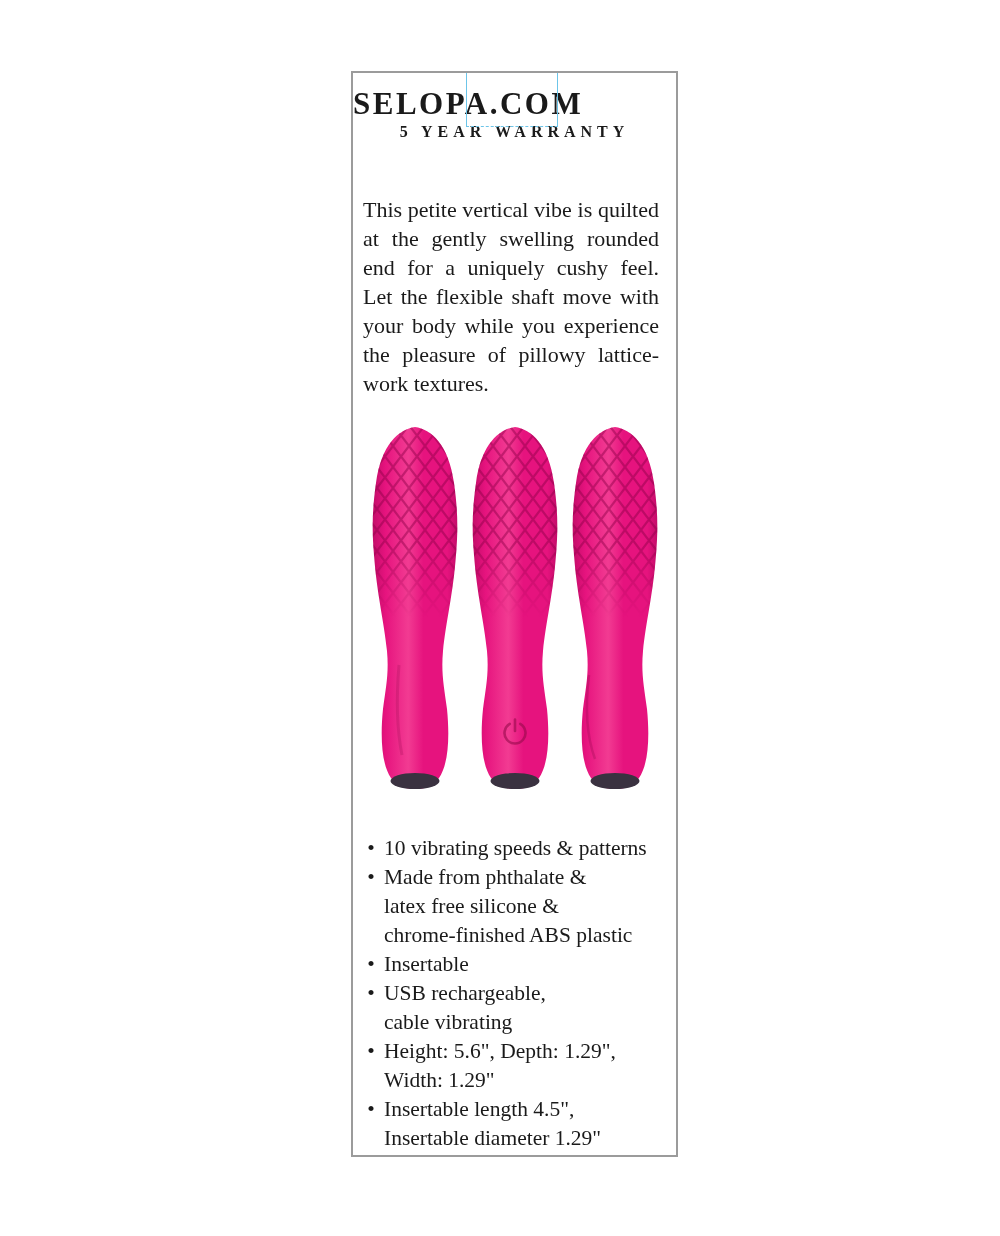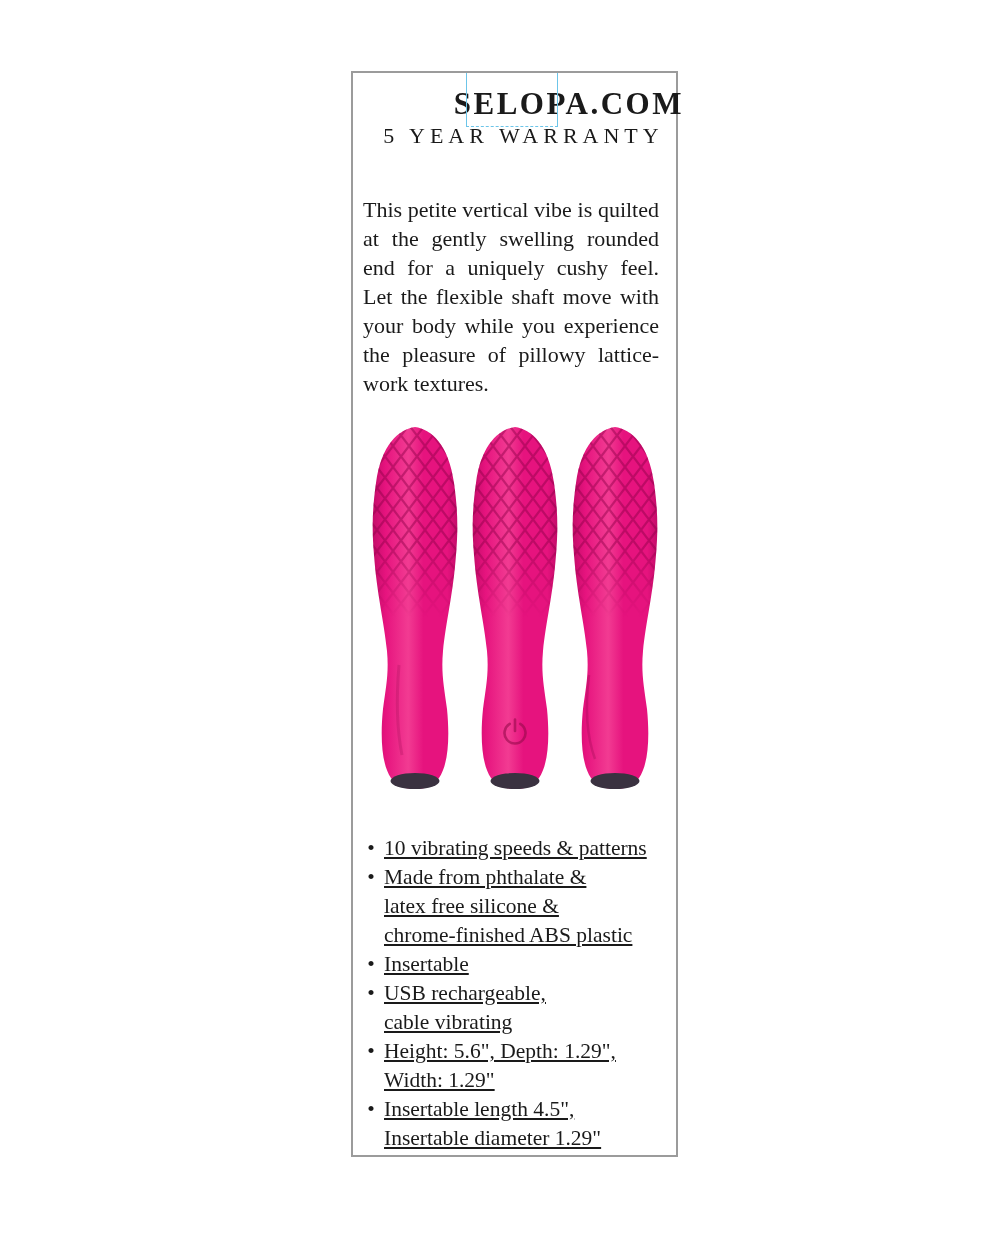--- a/index.html
+++ b/index.html
@@ -11,39 +11,39 @@
     --pink-dark:#c30d69;
     --lattice-line:rgba(140,0,70,0.45);
     --base-cap:#3a3240;
     --power-ring:rgba(150,10,75,0.6);
   }
   html,body{margin:0;padding:0;background:#ffffff;}
   .stage{position:relative;width:1000px;height:1236px;background:#ffffff;overflow:hidden;
          font-family:"Liberation Serif","DejaVu Serif",serif;color:var(--ink);}
   .panel{position:absolute;left:351px;top:71px;width:327px;height:1086px;
          border:2px solid var(--panel-border);box-sizing:border-box;background:#fff;}
-  .site-title{position:absolute;top:13px;left:8px;width:100%;text-align:right;
+  .site-title{position:absolute;top:13px;left:0;width:100%;text-align:left;
          font-size:31px;font-weight:bold;letter-spacing:2.5px;white-space:nowrap;}
-  .warranty{position:absolute;top:50px;left:9px;width:100%;text-align:center;
-         font-size:22px;font-weight:normal;letter-spacing:5px;white-space:nowrap;}
+  .warranty{position:absolute;top:50px;left:0;width:100%;text-align:center;
+         font-size:16px;font-weight:bold;letter-spacing:5px;white-space:nowrap;}
   .reg-marks{position:absolute;left:466px;top:73px;width:92px;height:54px;
          border-left:1.5px solid var(--registration);
          border-right:1.5px solid var(--registration);
          border-bottom:1.5px dashed var(--registration);
          box-sizing:border-box;pointer-events:none;}
   .description{position:absolute;top:100px;left:10px;right:17px;
          font-size:22px;line-height:29px;text-align:justify;}
   .products{position:absolute;top:352px;left:0;right:0;height:368px;
          display:flex;justify-content:center;align-items:flex-start;gap:8px;}
   .product{width:92px;height:368px;display:block;}
   .features{position:absolute;top:761px;left:12px;right:5px;list-style:none;
          margin:0;padding:0;font-size:21.5px;line-height:29px;}
   .feature{display:flex;align-items:flex-start;gap:7px;margin:0;padding:0;}
   .dot{flex:0 0 12px;text-align:center;}
-  .feature-text{flex:1;white-space:pre-line;text-decoration:underline;}
+  .feature-text{flex:1;white-space:pre-line;}
   svg{overflow:visible;}
 </style>
 </head>
 <body>
 
 <div class="stage">
 
   <svg width="0" height="0" style="position:absolute" aria-hidden="true">
     <defs>
       <linearGradient id="bodyGrad" x1="0" y1="0" x2="1" y2="0">

